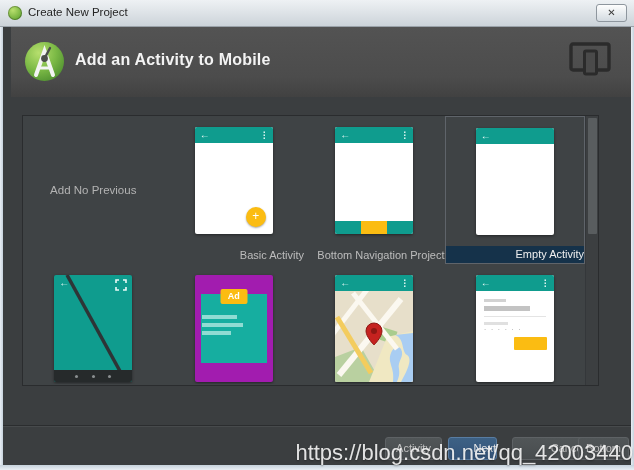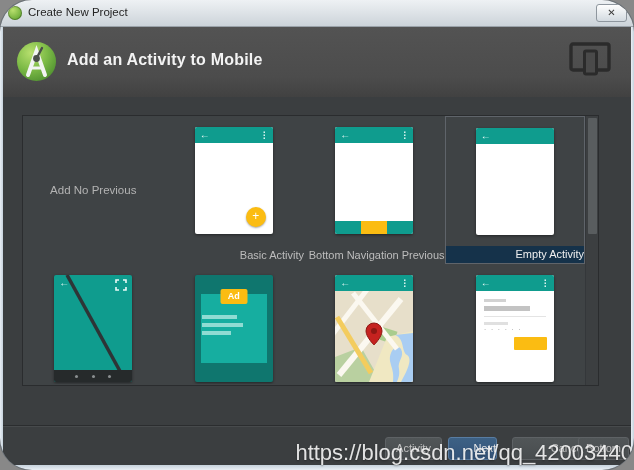--- a/index.html
+++ b/index.html
@@ -1,21 +1,20 @@
 <!DOCTYPE html>
 <html style="--teal: #0f9c8e; --amber: #fbbc12; --selection_bg: #15324a; --primary_button: #365880;"><head>
 <meta charset="utf-8">
 <style>
   * { margin:0; padding:0; box-sizing:border-box; }
   html,body { background:#888; font-family:"Liberation Sans", sans-serif; }
   .window{
     position:relative; width:634px; height:470px; margin:0 auto;
     background:#3b3e40; overflow:hidden;
     box-shadow:0 0 0 1px #6b7278;
-    border-radius:32px;
   }
   
   .titlebar{
     position:absolute; left:0; top:0; right:0; height:27px;
     background:linear-gradient(180deg,#eef1f4 0%,#dfe4e8 45%,#ccd3d9 100%);
     border-bottom:1px solid #9aa2a9;
   }
   .titlebar .app-ico{
     position:absolute; left:8px; top:6px; width:14px; height:14px; border-radius:50%;
     background:radial-gradient(circle at 35% 30%, #b9e06e, #6fae3a 70%, #4c8a26);
@@ -30,21 +29,21 @@
     border:1px solid #8e969e; border-radius:3px;
     font-size:10px; color:#3c3c3c; text-align:center; line-height:16px; cursor:default;
   }
   .win-edge-l,.win-edge-r{ position:absolute; top:27px; bottom:0; width:3px;
     background:linear-gradient(90deg,#e9eff5,#c6d2dc); z-index:40;}
   .win-edge-l{left:0} .win-edge-r{right:0}
   .win-edge-b{ position:absolute; left:0; right:0; bottom:0; height:5px;
     background:linear-gradient(180deg,#c6d2dc,#e9eff5); z-index:40;}
   
   .header{
-    position:absolute; left:3px; right:3px; top:27px; height:72px;
+    position:absolute; left:11px; right:3px; top:27px; height:72px;
     background:linear-gradient(180deg,#535353 0%,#4c4c4c 70%,#414141 100%);
     border-bottom:1px solid #323232;
   }
   .as-logo{ position:absolute; left:13px; top:14px; width:41px; height:41px; }
   .hdr-title{
     position:absolute; left:64px; top:24px; font-size:16px; font-weight:700; color:#f3f3f3;
     letter-spacing:.2px;
   }
   .device-ico{ position:absolute; right:20px; top:15px; width:42px; height:34px; }
   
@@ -87,21 +86,21 @@
   .bn-mid{ flex:0 0 26px; background:var(--amber,#fbbc12); }
   
   .thumb.fullscreen{ background:var(--teal,#0f9c8e); }
   .fs-bar{ position:absolute; left:0; right:0; bottom:0; height:12px; background:#262a2b;
            display:flex; justify-content:space-around; align-items:center; padding:0 14px;}
   .fs-dot{ width:3px; height:3px; border-radius:50%; background:#8a8f90; }
   .fs-diag{ position:absolute; left:0; top:0; width:100%; height:100%; }
   .fs-ico{ position:absolute; right:5px; top:4px; width:12px; height:12px; }
   .fs-back{ position:absolute; left:5px; top:2px; color:#eafaf7; font-size:10px; }
   
-  .thumb.ad{ background:#0f766e; }
+  .thumb.ad{ background:#a21caf; }
   .ad-panel{ position:absolute; left:6px; right:6px; top:19px; bottom:19px; background:#16aea0; }
   .ad-chip{
     position:absolute; left:50%; transform:translateX(-50%); top:14px; width:27px; height:15px;
     background:var(--amber,#fbbc12); border-radius:2px; color:#fff; font-size:9px; font-weight:700;
     text-align:center; line-height:15px;
   }
   .ad-line{ position:absolute; left:7px; height:4px; background:#8fdcd3; }
   .ad-l1{ top:40px; width:35px; } .ad-l2{ top:48px; width:41px; } .ad-l3{ top:56px; width:29px; }
   
   .map-svg{ position:absolute; left:0; top:16px; width:78px; height:91px; }
@@ -198,21 +197,21 @@
             <div class="appbar">
               <span class="back">←</span>
               <span class="menu">⋮</span>
             </div>
             <div class="bottomnav">
               <div class="bn-seg"></div>
               <div class="bn-mid"></div>
               <div class="bn-seg"></div>
             </div>
           </div>
-          <div class="cell-label">Bottom Navigation Previous</div>
+          <div class="cell-label">Bottom Navigation Project</div>
         </div>
 
         <div class="cell sel">
           <div class="thumb">
             <div class="appbar">
               <span class="back">←</span>
             </div>
           </div>
           <div class="cell-label">Empty Activity</div>
         </div>

